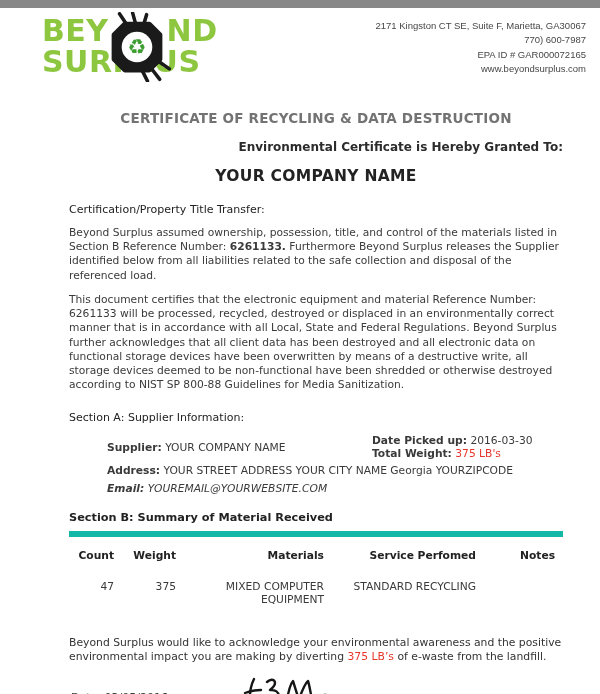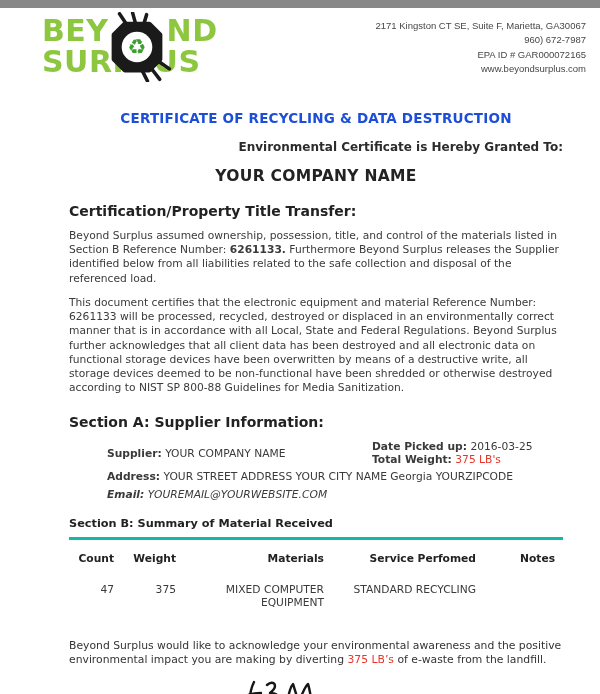--- a/index.html
+++ b/index.html
@@ -13,39 +13,39 @@
   .logo { position:relative; width:240px; }
   .logo-line { position:relative; z-index:1; font-weight:bold; color:var(--green,#8dc63f);
                font-size:30px; line-height:1.02; letter-spacing:0.5px; }
   .logo-line1 { display:flex; }
   .logo-gap { width:58px; }
   .chip { position:absolute; left:60px; top:-4px; width:70px; height:70px; z-index:2; }
   .contact { text-align:right; font-family:"Liberation Sans", sans-serif; font-size:9.5px;
              color:#474747; line-height:1.5; padding-top:3px; }
   
   .content { padding:0 37px; }
-  .title   { text-align:center; font-weight:bold; font-size:13.5px; color:#1d4ed8; margin-top:20px; letter-spacing:0.2px; }
+  .title   { text-align:center; font-weight:bold; font-size:13.5px; color:#737373; margin-top:20px; letter-spacing:0.2px; }
   .subtitle{ text-align:right; font-weight:bold; font-size:12px;  color:#2c2c2c; margin-top:14px; }
   .company { text-align:center; font-weight:bold; font-size:15.5px; color:#222; margin-top:13px; letter-spacing:0.3px; }
   
-  .sec-heading { font-weight:bold; font-size:14px; color:#222; margin-top:18px; }
+  .sec-heading { font-weight:normal; font-size:11px; color:#222; margin-top:18px; }
   .para { font-size:10.7px; line-height:1.33; margin-top:10px; }
   .b { font-weight:bold; }
   .red { color:var(--red,#e8352b); }
   
   .info { margin-top:10px; padding-left:38px; font-size:10.7px; }
   .info-row { display:flex; align-items:flex-start; }
   .info-left { flex:0 0 265px; padding-top:7px; }
   .info-right { flex:1; }
   .info-line { margin-top:4px; }
   .emailrow { margin-top:5px; }
   .email-left { flex:0 0 300px;font-style:italic; }
   
   .secb-heading { font-weight:bold; font-size:11.3px; color:#222; margin-top:16px;
-                  border-bottom:3px solid #14b8a6; padding-bottom:7px; }
+                  border-bottom:6px solid #14b8a6; padding-bottom:7px; }
   .tbl { margin-top:12px; padding-left:3px; font-size:10.7px; }
   .tbl-head, .tbl-row { display:grid; grid-template-columns:50px 62px 148px 152px 1fr; column-gap:0;text-align:right; }
   .tbl-head { font-weight:bold; color:#222; }
   .tbl-row { margin-top:18px; }
   .cell { padding-right:8px; }
   
   .ack { font-weight:normal; font-size:10.8px; line-height:1.35; margin-top:30px; color:#333; }
   .footer { display:flex; margin-top:8px; }
   .date-line { font-size:11px; padding-top:18px; margin-left:2px; }
   .sig-block { margin-left:72px; }
@@ -75,21 +75,21 @@
           <line x1="46" y1="67" x2="52" y2="79"></line>
           <line x1="64" y1="56" x2="77" y2="65"></line>
         </g>
         <polygon points="26,14 54,14 66,26 66,54 54,66 26,66 14,54 14,26" fill="#1a1a1a" stroke="#1a1a1a" stroke-width="6" stroke-linejoin="round"></polygon>
         <circle cx="40" cy="40" r="17.5" fill="#ffffff"></circle>
         <text x="40" y="48" font-size="24" text-anchor="middle" fill="#3f9e32">♻</text>
       </svg>
     </div>
     <div class="contact">
       <div>2171 Kingston CT SE, Suite F, Marietta, GA30067</div>
-      <div>960) 672-7987</div>
+      <div>770) 600-7987</div>
       <div>EPA ID # GAR000072165</div>
       <div>www.beyondsurplus.com</div>
     </div>
   </div>
 
   <div class="content">
     <div class="title">CERTIFICATE OF RECYCLING &amp; DATA DESTRUCTION</div>
     <div class="subtitle">Environmental Certificate is Hereby Granted To:</div>
     <div class="company">YOUR COMPANY NAME</div>
 
@@ -100,21 +100,21 @@
     <div class="sec-heading">Section A: Supplier Information:</div>
     <div class="info">
       <div class="info-row">
         <div class="info-left">
           <span class="b">Supplier:</span>
           <span>YOUR COMPANY NAME</span>
         </div>
         <div class="info-right">
           <div>
             <span class="b">Date Picked up:</span>
-            <span>2016-03-25</span>
+            <span>2016-03-30</span>
           </div>
           <div>
             <span class="b">Total Weight:</span>
             <span class="red">375 LB's</span>
           </div>
         </div>
       </div>
       <div class="info-line">
         <span class="b">Address:</span>
         <span>YOUR STREET ADDRESS YOUR CITY NAME Georgia YOURZIPCODE</span>

